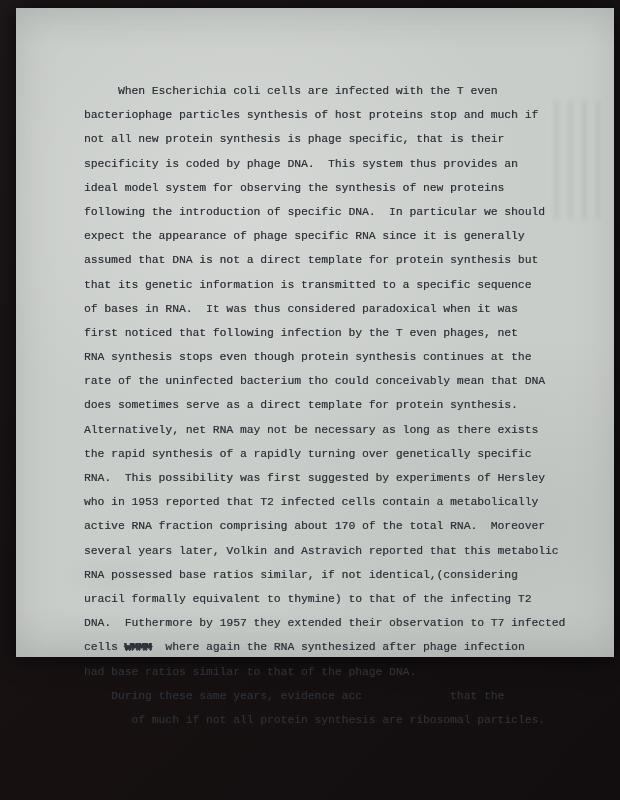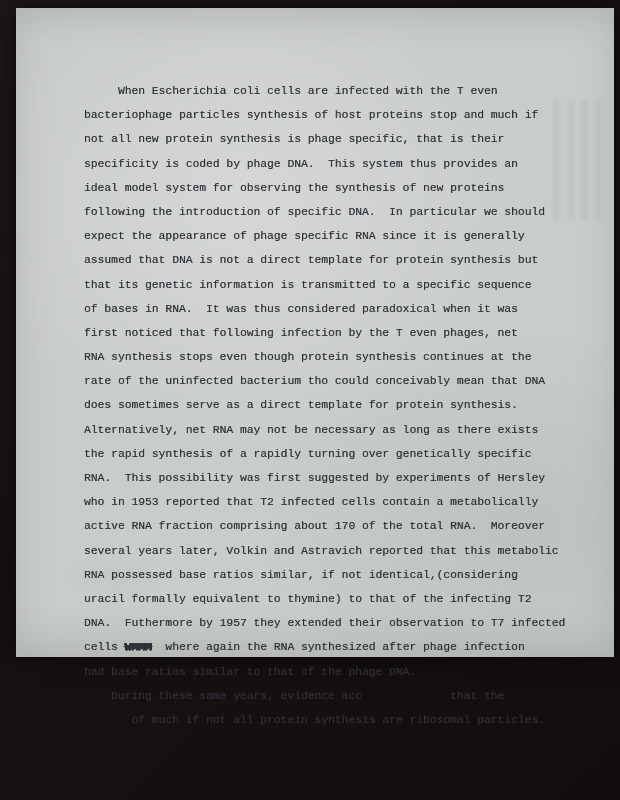--- a/index.html
+++ b/index.html
@@ -65,21 +65,21 @@
     font-size: 11.3px;
     line-height: 24.2px;
     color: #2e3138;
     white-space: pre;
     text-shadow: 0.3px 0 0 rgba(46,49,56,0.55);
   }
   .line {
     height: 24.2px;
   }
   .strike {
-    font-weight: bold;
+    font-weight: normal;
     text-decoration: line-through;
     text-shadow:
       0.8px 0 0 #2e3138,
       -0.8px 0 0 #2e3138,
       0 0.5px 0 #2e3138;
   }
 </style>
 </head>
 <body>
 

